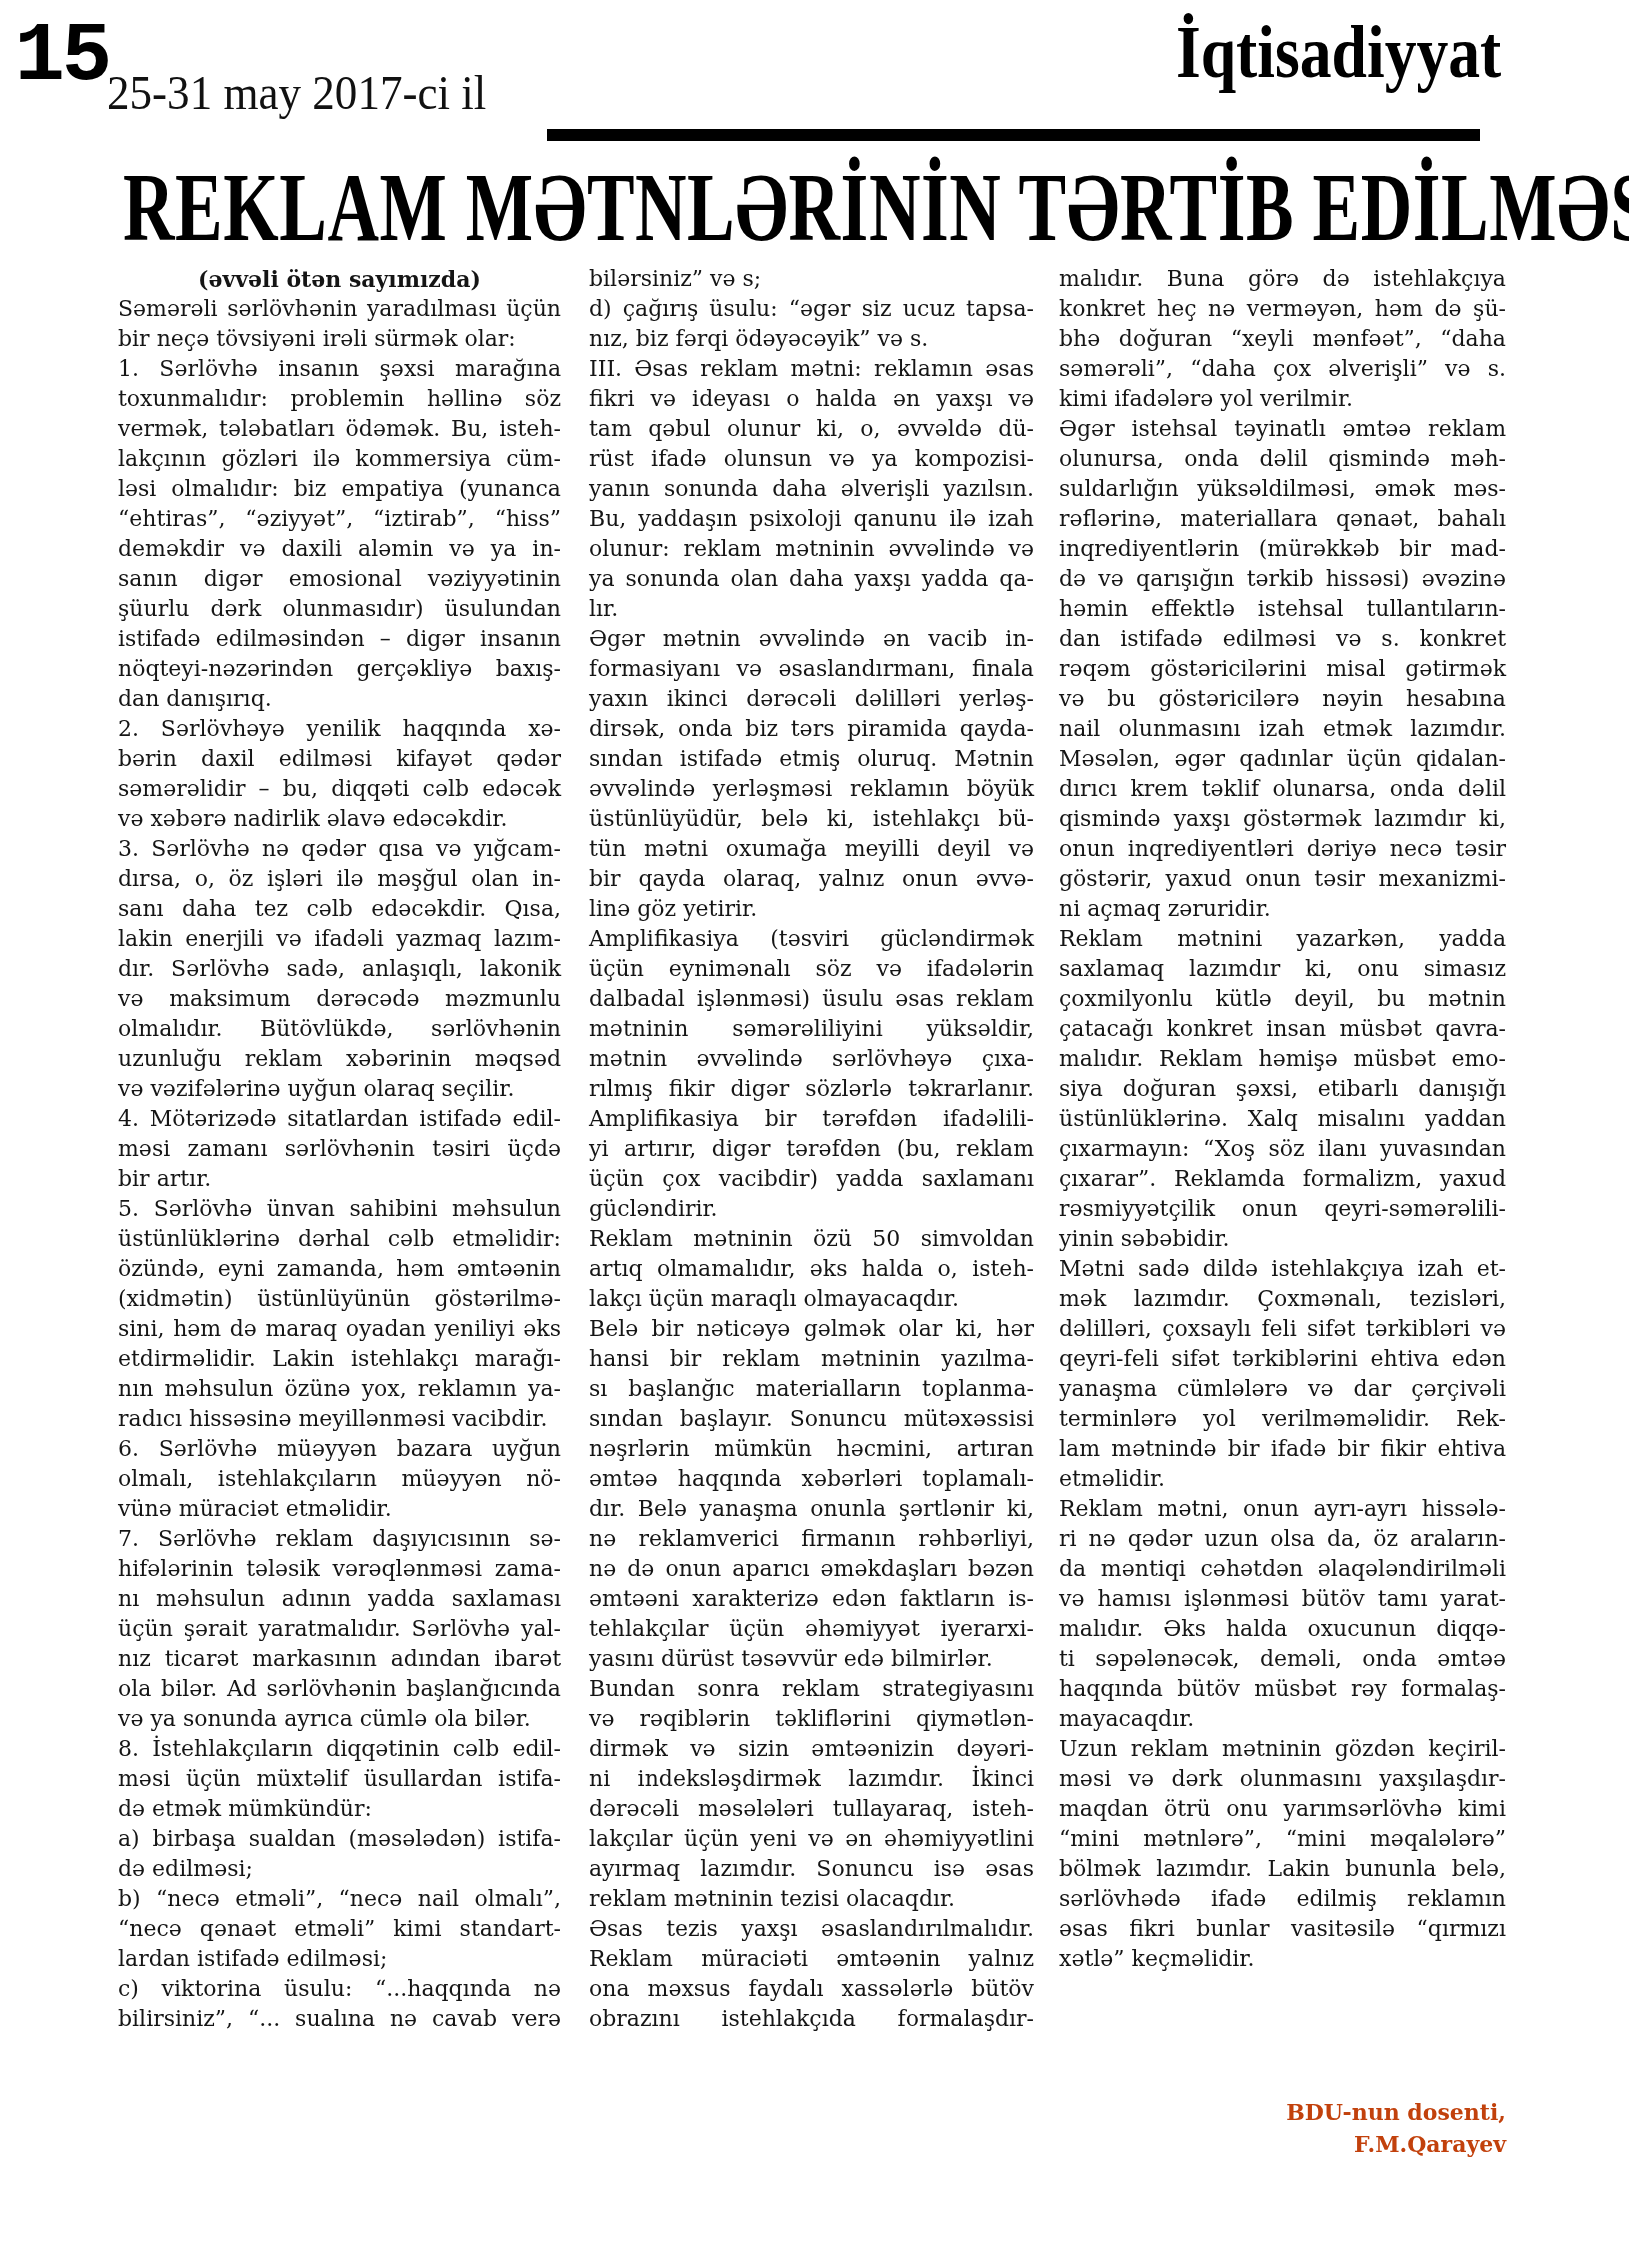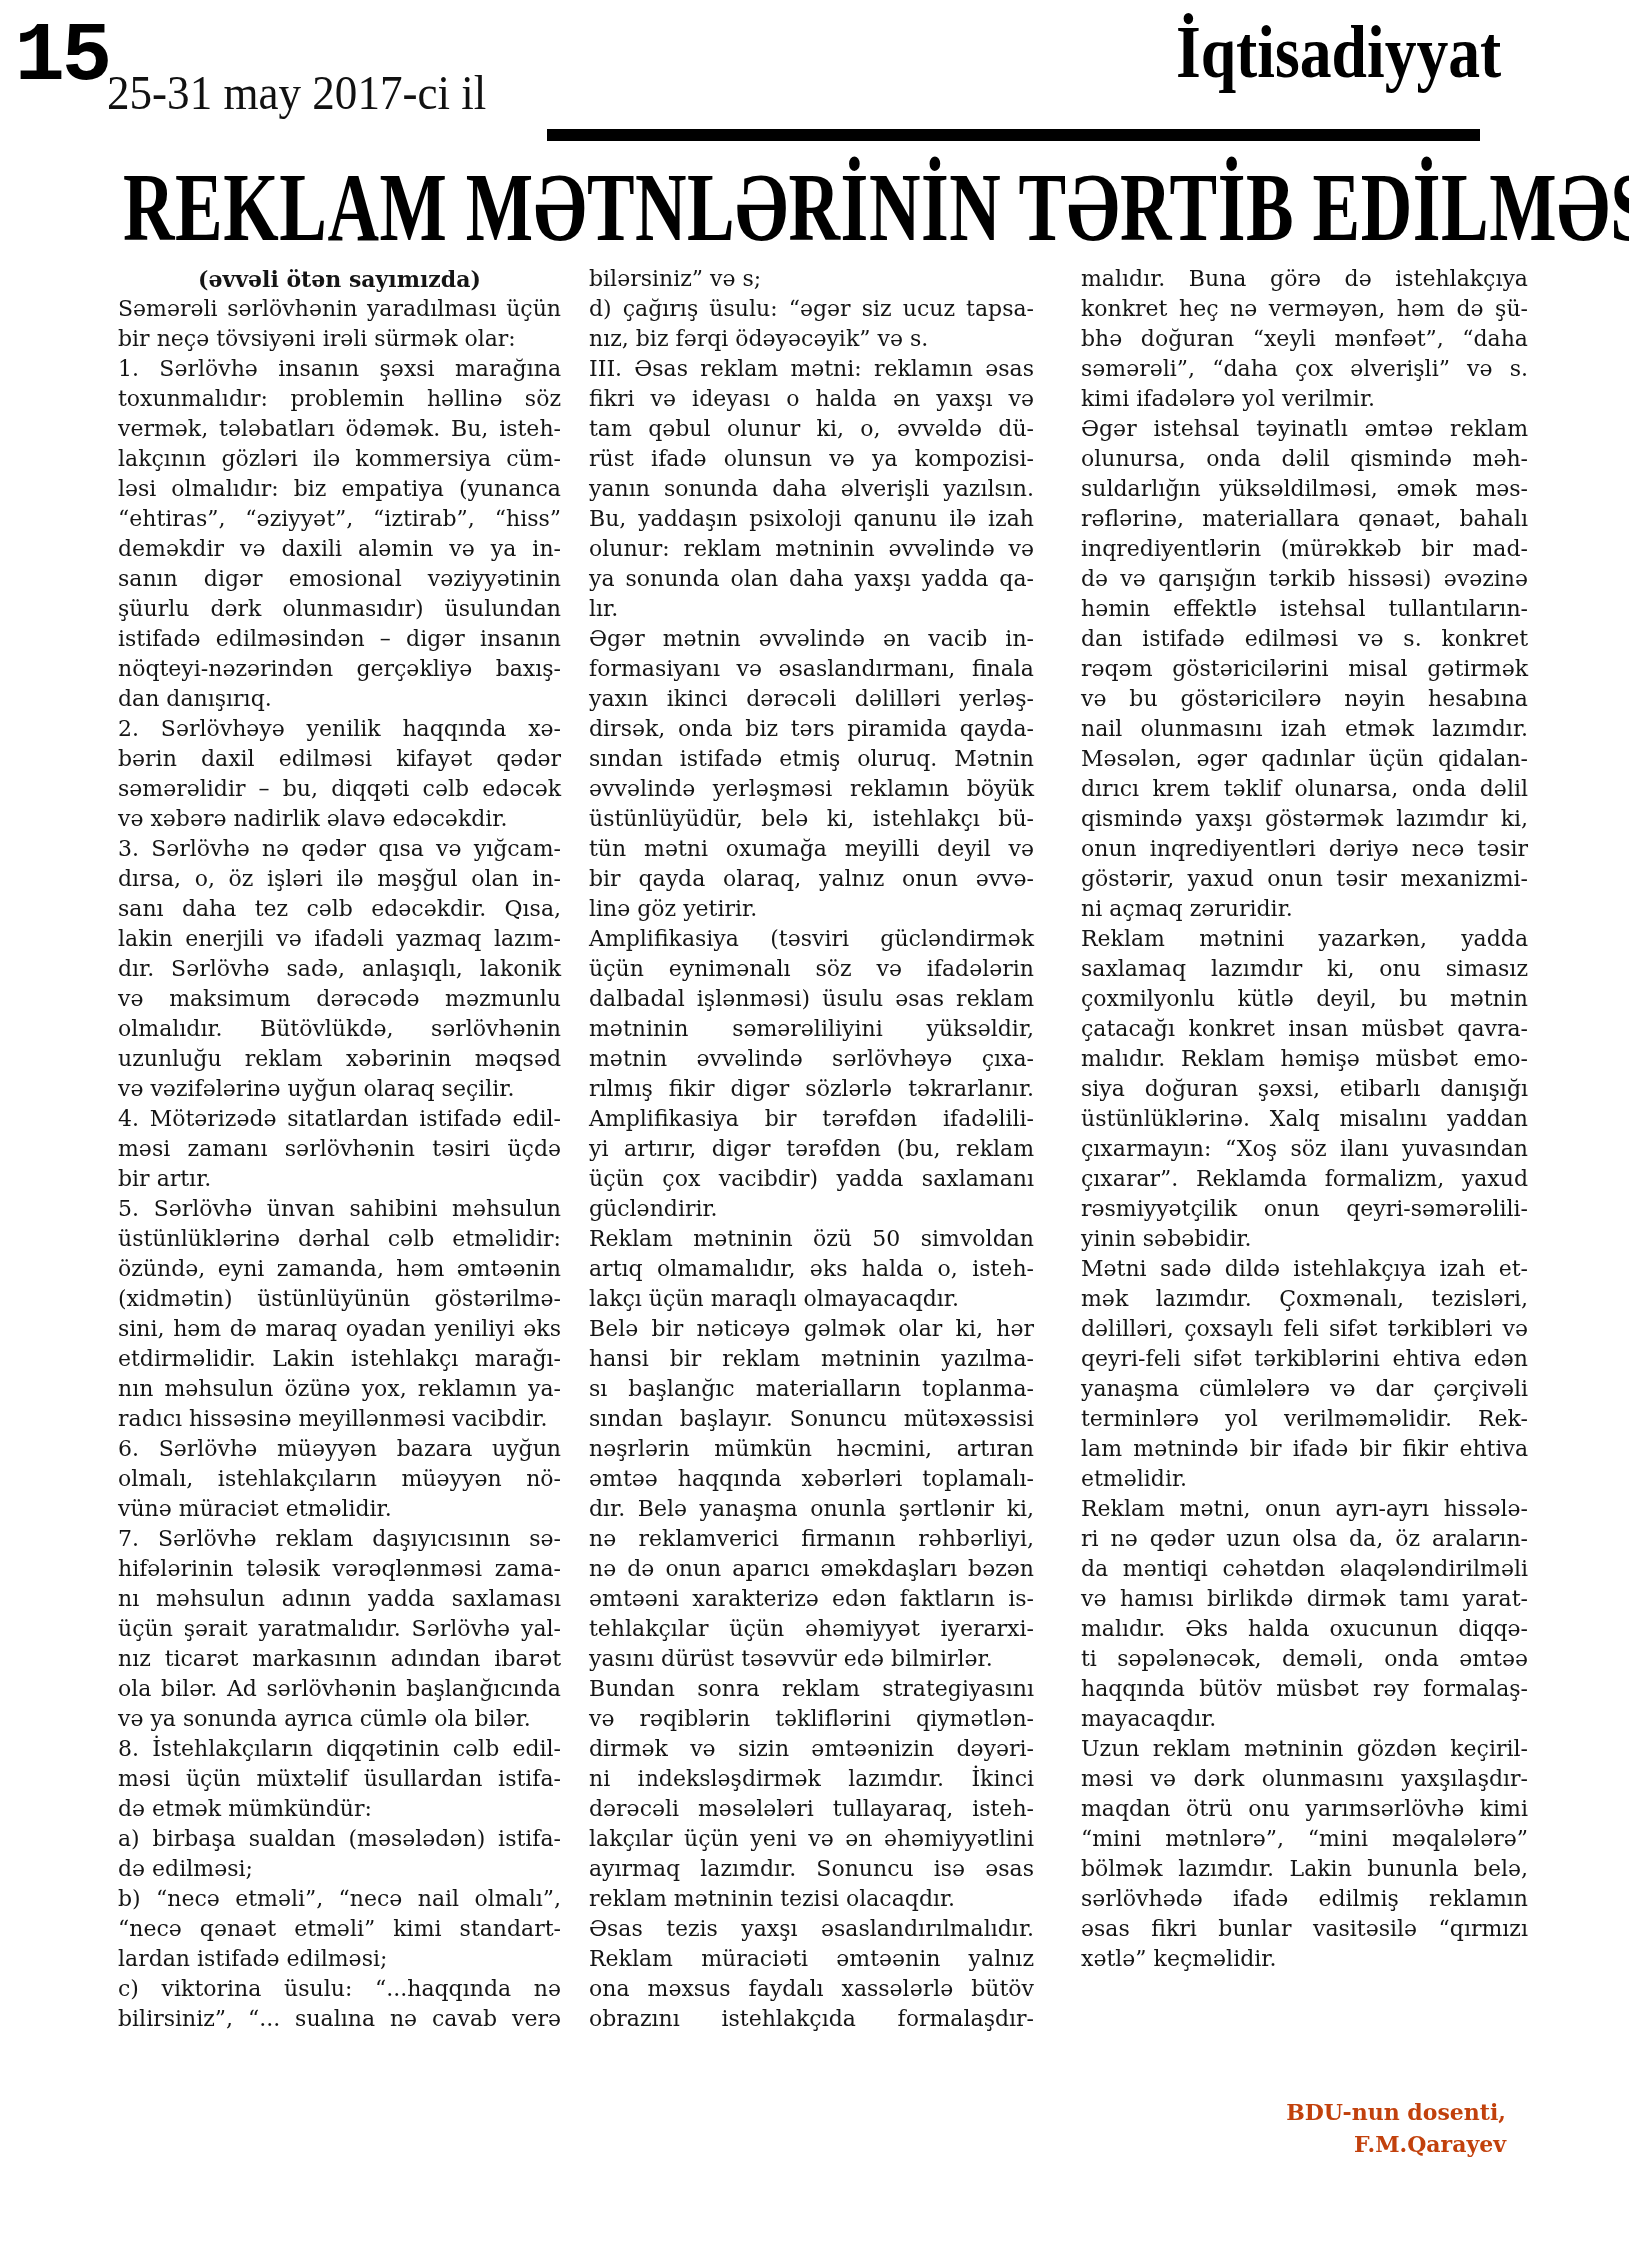--- a/index.html
+++ b/index.html
@@ -5,21 +5,21 @@
   html, body { margin: 0; padding: 0; background: #ffffff; }
   body { width: 1630px; height: 2261px; position: relative; overflow: hidden; color: #111; }
   .page-number { position: absolute; left: 14.6px; top: 14.6px; font-family: Liberation Mono, monospace; font-weight: bold; font-size: 84px; line-height: 1; letter-spacing: -3.2px; color: #000; }
   .issue-date { position: absolute; left: 107px; top: 68px; font-family: "Liberation Serif", serif; font-size: 49px; line-height: 1; color: #111; transform: scaleX(0.92); transform-origin: left top; white-space: nowrap; }
   .rule { position: absolute; left: 547px; top: 129px; width: 933px; height: 12px; background: #000; }
   .section-name { position: absolute; right: 129px; top: 14.6px; font-family: "Liberation Serif", serif; font-weight: bold; font-size: 74px; line-height: 1; color: #000; transform: scaleX(0.86); transform-origin: right top; white-space: nowrap; }
   .headline { position: absolute; left: 123px; top: 159px; width: 1383px; font-family: "Liberation Serif", serif; font-weight: bold; font-size: 97px; line-height: 1; color: #000; white-space: nowrap; transform: scaleX(0.735); transform-origin: left top; letter-spacing: 0.8px; }
   .column { position: absolute; top: 264px; font-family: "DejaVu Serif", serif; font-size: 22px; line-height: 30px; color: #151515; }
   .col-1 { left: 118px; width: 443px; }
   .col-2 { left: 589px; width: 445px; }
-  .col-3 { left: 1059px; width: 447px; margin-left: 22px; }
+  .col-3 { left: 1059px; width: 447px; }
   .line { display: block; text-align: justify; text-align-last: justify; white-space: nowrap; overflow: visible; height: 30px; }
   .line.last { text-align-last: left; }
   .line.center { text-align: center; text-align-last: center; font-weight: bold; }
   .signature { position: absolute; right: 124px; top: 2096px; font-family: "DejaVu Serif", serif; font-weight: bold; font-size: 22px; line-height: 32px; text-align: right; color: #c2410c; }
 </style>
 </head>
 <body>
 
 <div>
   <div class="page-number">15</div>
@@ -189,21 +189,21 @@
       <span class="line">mək lazımdır. Çoxmənalı, tezisləri,</span>
       <span class="line">dəlilləri, çoxsaylı feli sifət tərkibləri və</span>
       <span class="line">qeyri-feli sifət tərkiblərini ehtiva edən</span>
       <span class="line">yanaşma cümlələrə və dar çərçivəli</span>
       <span class="line">terminlərə yol verilməməlidir. Rek-</span>
       <span class="line">lam mətnində bir ifadə bir fikir ehtiva</span>
       <span class="line last">etməlidir.</span>
       <span class="line">Reklam mətni, onun ayrı-ayrı hissələ-</span>
       <span class="line">ri nə qədər uzun olsa da, öz araların-</span>
       <span class="line">da məntiqi cəhətdən əlaqələndirilməli</span>
-      <span class="line">və hamısı birlikdə dirmək tamı yarat-</span>
+      <span class="line">və hamısı işlənməsi bütöv tamı yarat-</span>
       <span class="line">malıdır. Əks halda oxucunun diqqə-</span>
       <span class="line">ti səpələnəcək, deməli, onda əmtəə</span>
       <span class="line">haqqında bütöv müsbət rəy formalaş-</span>
       <span class="line last">mayacaqdır.</span>
       <span class="line">Uzun reklam mətninin gözdən keçiril-</span>
       <span class="line">məsi və dərk olunmasını yaxşılaşdır-</span>
       <span class="line">maqdan ötrü onu yarımsərlövhə kimi</span>
       <span class="line">“mini mətnlərə”, “mini məqalələrə”</span>
       <span class="line">bölmək lazımdır. Lakin bununla belə,</span>
       <span class="line">sərlövhədə ifadə edilmiş reklamın</span>

